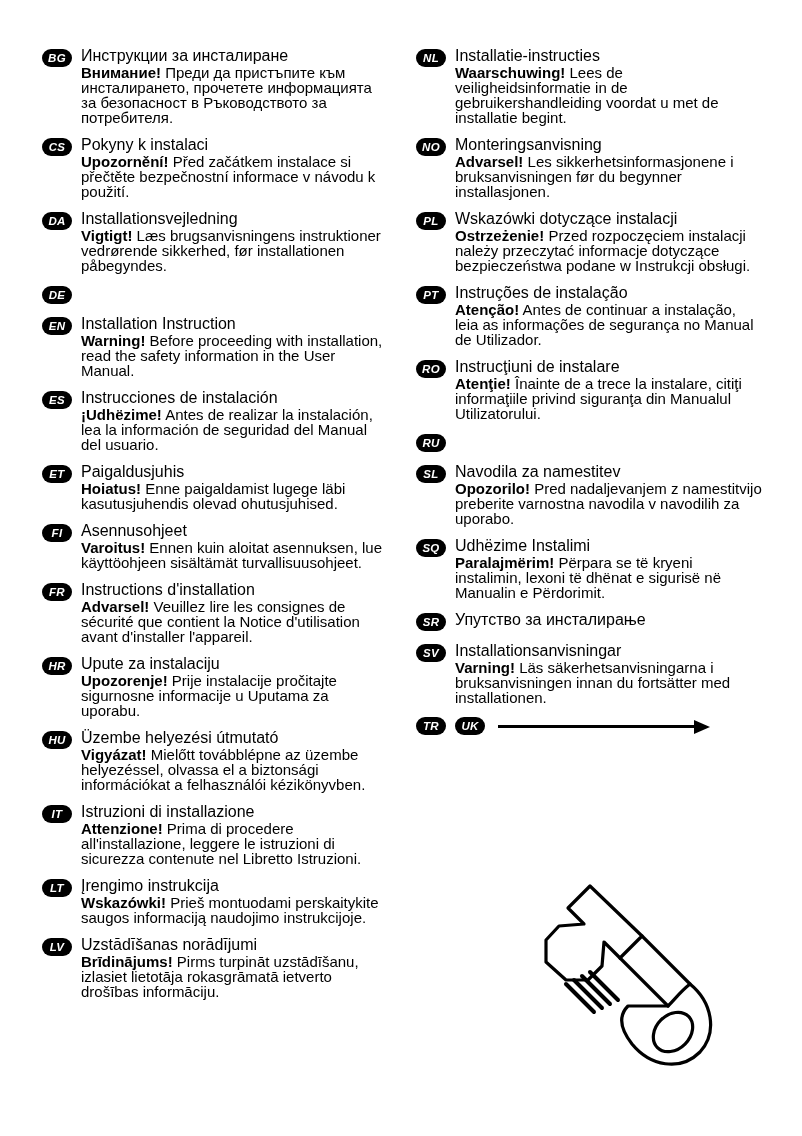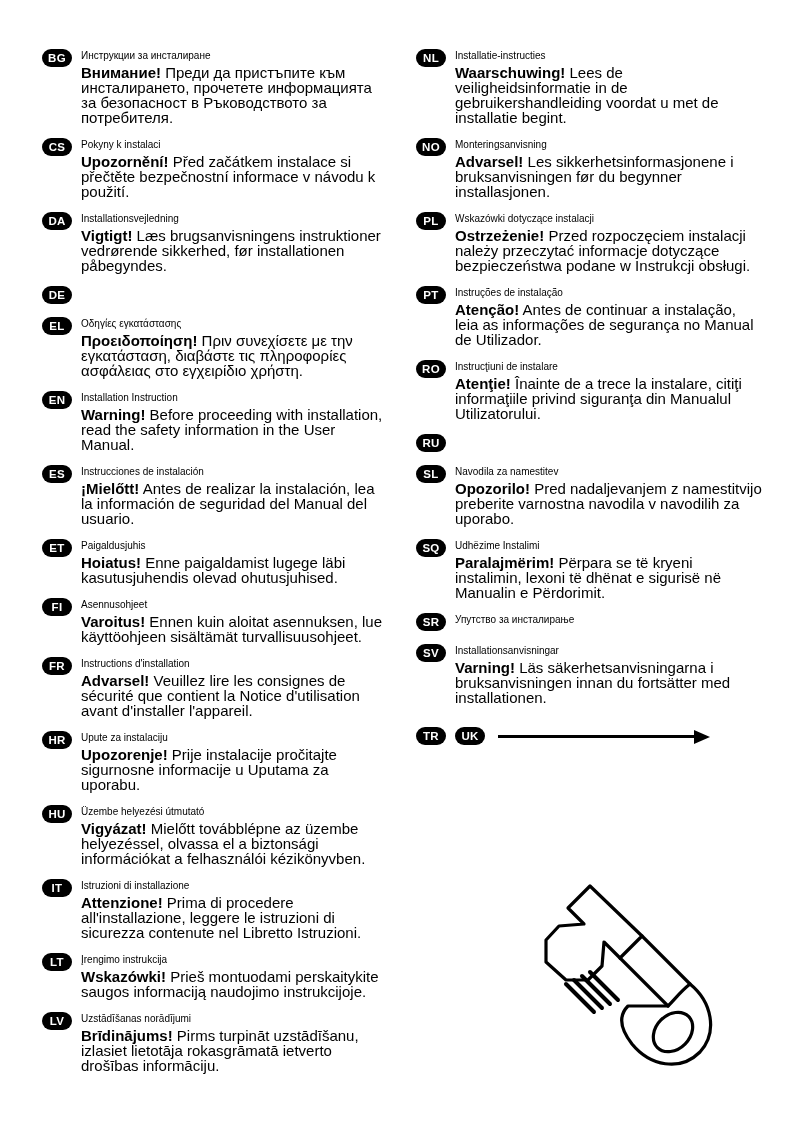--- a/index.html
+++ b/index.html
@@ -46,42 +46,42 @@
     background: #000000;
     color: #ffffff;
     font-size: 11.5px;
     font-weight: bold;
     letter-spacing: 0.3px;
     line-height: 18px;
     text-align: center;
     margin-right: 9px;
     margin-top: 1px;
     font-family: "Liberation Sans", sans-serif;
+    font-style: italic;
   }
   .entry-body {
     flex: 1 1 auto;
     min-width: 0;
   }
   .title {
-    font-size: 10px;
+    font-size: 16px;
     line-height: 16px;
     margin-bottom: 1px;
   }
   .desc {
     font-size: 15px;
     line-height: 15px;
   }
   .desc b { font-weight: bold; }
 
   
   .arrow-row {
     display: flex;
     flex-direction: row;
     align-items: center;
-    margin-top: 10px;
     margin-bottom: 4px;
   }
   .arrow-row .badge { margin-top: 0; }
   .arrow-wrap {
     flex: 1 1 auto;
     height: 18px;
     position: relative;
     margin-left: 4px;
   }
   .arrow-line {
@@ -141,41 +141,34 @@
         <div class="entry-body">
           <div class="title">Installationsvejledning</div>
           <div class="desc"><b>Vigtigt!</b> <span>Læs brugsanvisningens instruktioner vedrørende sikkerhed, før installationen påbegyndes.</span></div>
         </div>
       </div>
 
       <div class="entry">
         <div class="badge">DE</div>
       </div>
 
-      <div class="entry">
-        <div class="badge">EL</div>
-        <div class="entry-body">
-          <div class="title">Οδηγίες εγκατάστασης</div>
-          <div class="desc"><b>Προειδοποίηση!</b> <span>Πριν συνεχίσετε με την εγκατάσταση, διαβάστε τις πληροφορίες ασφάλειας στο εγχειρίδιο χρήστη.</span></div>
-        </div>
-      </div>
 
       <div class="entry">
         <div class="badge">EN</div>
         <div class="entry-body">
           <div class="title">Installation Instruction</div>
           <div class="desc"><b>Warning!</b> <span>Before proceeding with installation, read the safety information in the User Manual.</span></div>
         </div>
       </div>
 
       <div class="entry">
         <div class="badge">ES</div>
         <div class="entry-body">
           <div class="title">Instrucciones de instalación</div>
-          <div class="desc"><b>¡Mielőtt!</b> <span>Antes de realizar la instalación, lea la información de seguridad del Manual del usuario.</span></div>
+          <div class="desc"><b>¡Udhëzime!</b> <span>Antes de realizar la instalación, lea la información de seguridad del Manual del usuario.</span></div>
         </div>
       </div>
 
       <div class="entry">
         <div class="badge">ET</div>
         <div class="entry-body">
           <div class="title">Paigaldusjuhis</div>
           <div class="desc"><b>Hoiatus!</b> <span>Enne paigaldamist lugege läbi kasutusjuhendis olevad ohutusjuhised.</span></div>
         </div>
       </div>

